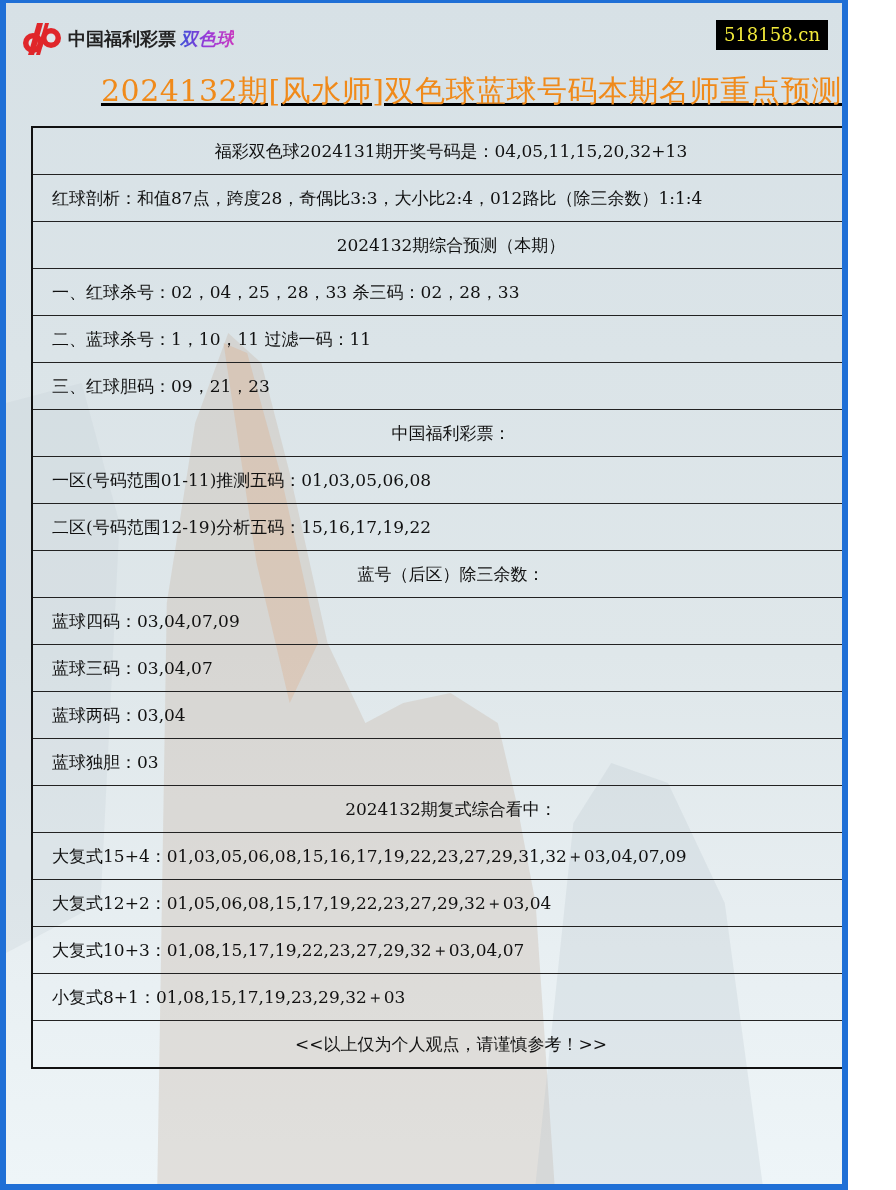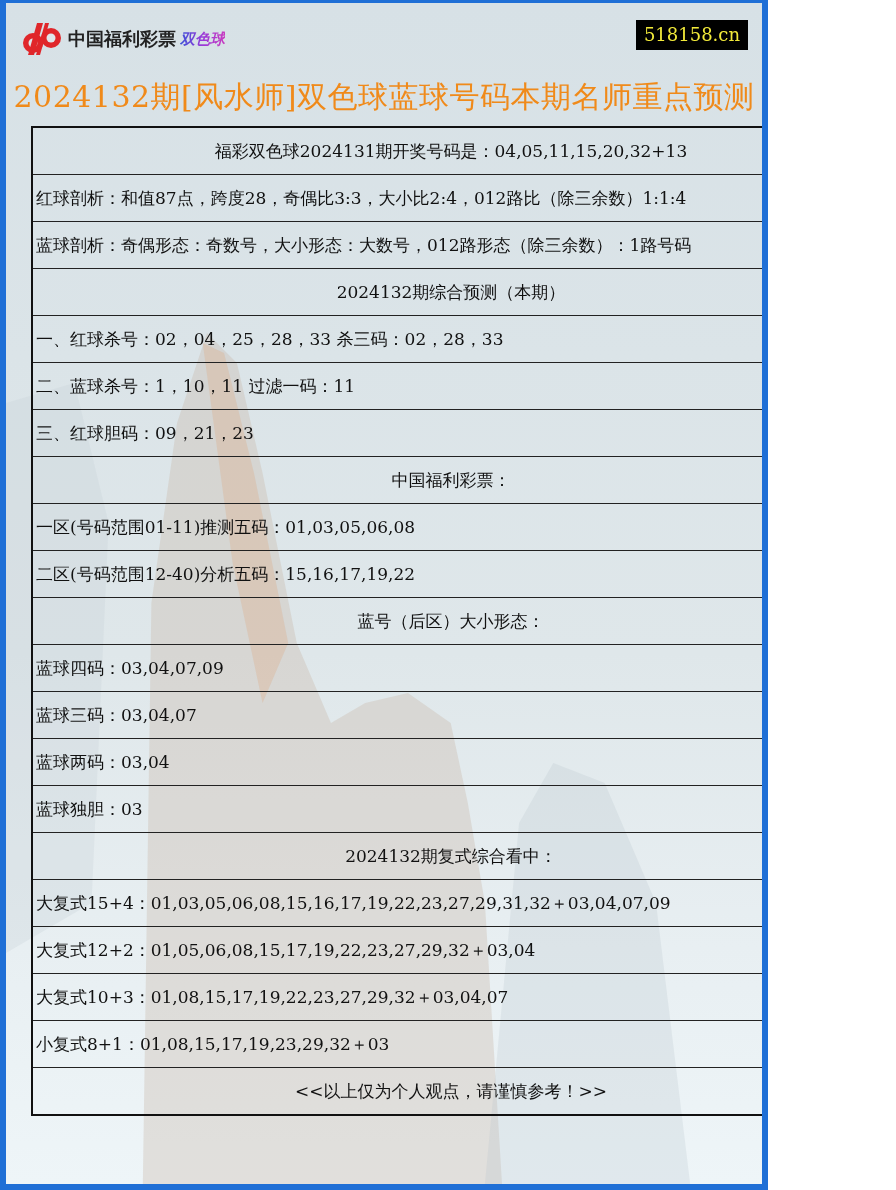--- a/index.html
+++ b/index.html
@@ -2,73 +2,74 @@
 <html><head>
 <meta charset="utf-8">
 <style>
   html, body { margin: 0; padding: 0; }
   body {
     width: 896px; height: 1190px; overflow: hidden;
     font-family: "DejaVu Serif", "Liberation Serif", serif;
   }
   .frame {
     position: relative;
-    width: 768px; height: 1190px; box-sizing: border-box;
+    width: 848px; height: 1190px; box-sizing: border-box;
     border-left: 6px solid #1f6fd6;
     border-right: 6px solid #1f6fd6;
     border-top: 3px solid #1f6fd6;
     border-bottom: 6px solid #1f6fd6;
     background: linear-gradient(180deg, #d7e1e6 0%, #dbe4e8 30%, #dfe7ea 55%, #e8eff2 80%, #eef5f8 100%);
     overflow: hidden;
+    text-decoration: underline;
   }
   
   .bg-art {
     position: absolute; left: 0; top: 0; width: 100%; height: 100%;
     pointer-events: none;
   }
   .header {
     position: relative; height: 66px;
   }
   .logo {
     position: absolute; left: 14px; top: 18px;
     display: flex; align-items: center; gap: 4px;
   }
   .logo-mark { width: 44px; height: 36px; }
   .logo-text {
     font-family: "DejaVu Sans", "Liberation Sans", sans-serif;
     font-weight: bold; font-size: 18px; color: #222; letter-spacing: 0px;
   }
   .logo-text-accent {
     font-family: "DejaVu Sans", "Liberation Sans", sans-serif;
-    font-weight: bold; font-style: italic; font-size: 15px;
+    font-weight: bold; font-style: italic; font-size: 18px;
     background: linear-gradient(90deg, #3a4fd8, #9a3ad8, #c83ac0);
     -webkit-background-clip: text; background-clip: text; color: transparent;
   }
   .site-badge {
     position: absolute; right: 14px; top: 17px;
     background: #000; color: #f2ea3a;
     font-family: "DejaVu Serif", "Liberation Serif", serif;
     font-size: 18px; padding: 3px 8px; line-height: 24px; margin-left: 12px;
   }
   .title {
     position: relative;
-    text-align: center; color: #f08a1a;
-    font-size: 30px; line-height: 40px; margin-top: 8px;
+    text-align: right; color: #f08a1a;
+    font-size: 30px; line-height: 40px; margin-top: 2px;
     letter-spacing: 0.5px;
     font-family: "DejaVu Serif", "Liberation Serif", serif;
   }
   .table {
     position: absolute; left: 25px; top: 123px; width: 840px;
     border: 2px solid #111; box-sizing: border-box;
   }
   .row {
     height: 47px; box-sizing: border-box;
     border-bottom: 1px solid #222;
     display: flex; align-items: center;
-    padding-left: 3px;
+    padding-left: 19px;
     font-size: 17px; color: #111;
     white-space: nowrap;
   }
   .row:last-child { border-bottom: none; height: 46px; }
   .row.center { justify-content: center; padding-left: 0; }
 </style>
 </head>
 <body>
 
 <div class="frame">
@@ -94,29 +95,28 @@
       <span class="logo-text-accent">双色球</span>
     </div>
     <div class="site-badge">518158.cn</div>
   </div>
 
   <div class="title">2024132期[风水师]双色球蓝球号码本期名师重点预测</div>
 
   <div class="table">
     <div class="row center">福彩双色球2024131期开奖号码是：04,05,11,15,20,32+13</div>
     <div class="row">红球剖析：和值87点，跨度28，奇偶比3:3，大小比2:4，012路比（除三余数）1:1:4</div>
-    <div class="row">蓝球剖析：奇偶形态：奇数号，大小形态：大数号，012路形态（除三余数）：1路号码</div>
     <div class="row center">2024132期综合预测（本期）</div>
     <div class="row">一、红球杀号：02，04，25，28，33 杀三码：02，28，33</div>
     <div class="row">二、蓝球杀号：1，10，11 过滤一码：11</div>
     <div class="row">三、红球胆码：09，21，23</div>
     <div class="row center">中国福利彩票：</div>
     <div class="row">一区(号码范围01-11)推测五码：01,03,05,06,08</div>
-    <div class="row">二区(号码范围12-40)分析五码：15,16,17,19,22</div>
-    <div class="row center">蓝号（后区）大小形态：</div>
+    <div class="row">二区(号码范围12-19)分析五码：15,16,17,19,22</div>
+    <div class="row center">蓝号（后区）除三余数：</div>
     <div class="row">蓝球四码：03,04,07,09</div>
     <div class="row">蓝球三码：03,04,07</div>
     <div class="row">蓝球两码：03,04</div>
     <div class="row">蓝球独胆：03</div>
     <div class="row center">2024132期复式综合看中：</div>
     <div class="row">大复式15+4：01,03,05,06,08,15,16,17,19,22,23,27,29,31,32＋03,04,07,09</div>
     <div class="row">大复式12+2：01,05,06,08,15,17,19,22,23,27,29,32＋03,04</div>
     <div class="row">大复式10+3：01,08,15,17,19,22,23,27,29,32＋03,04,07</div>
     <div class="row">小复式8+1：01,08,15,17,19,23,29,32＋03</div>
     <div class="row center">&lt;&lt;以上仅为个人观点，请谨慎参考！&gt;&gt;</div>

